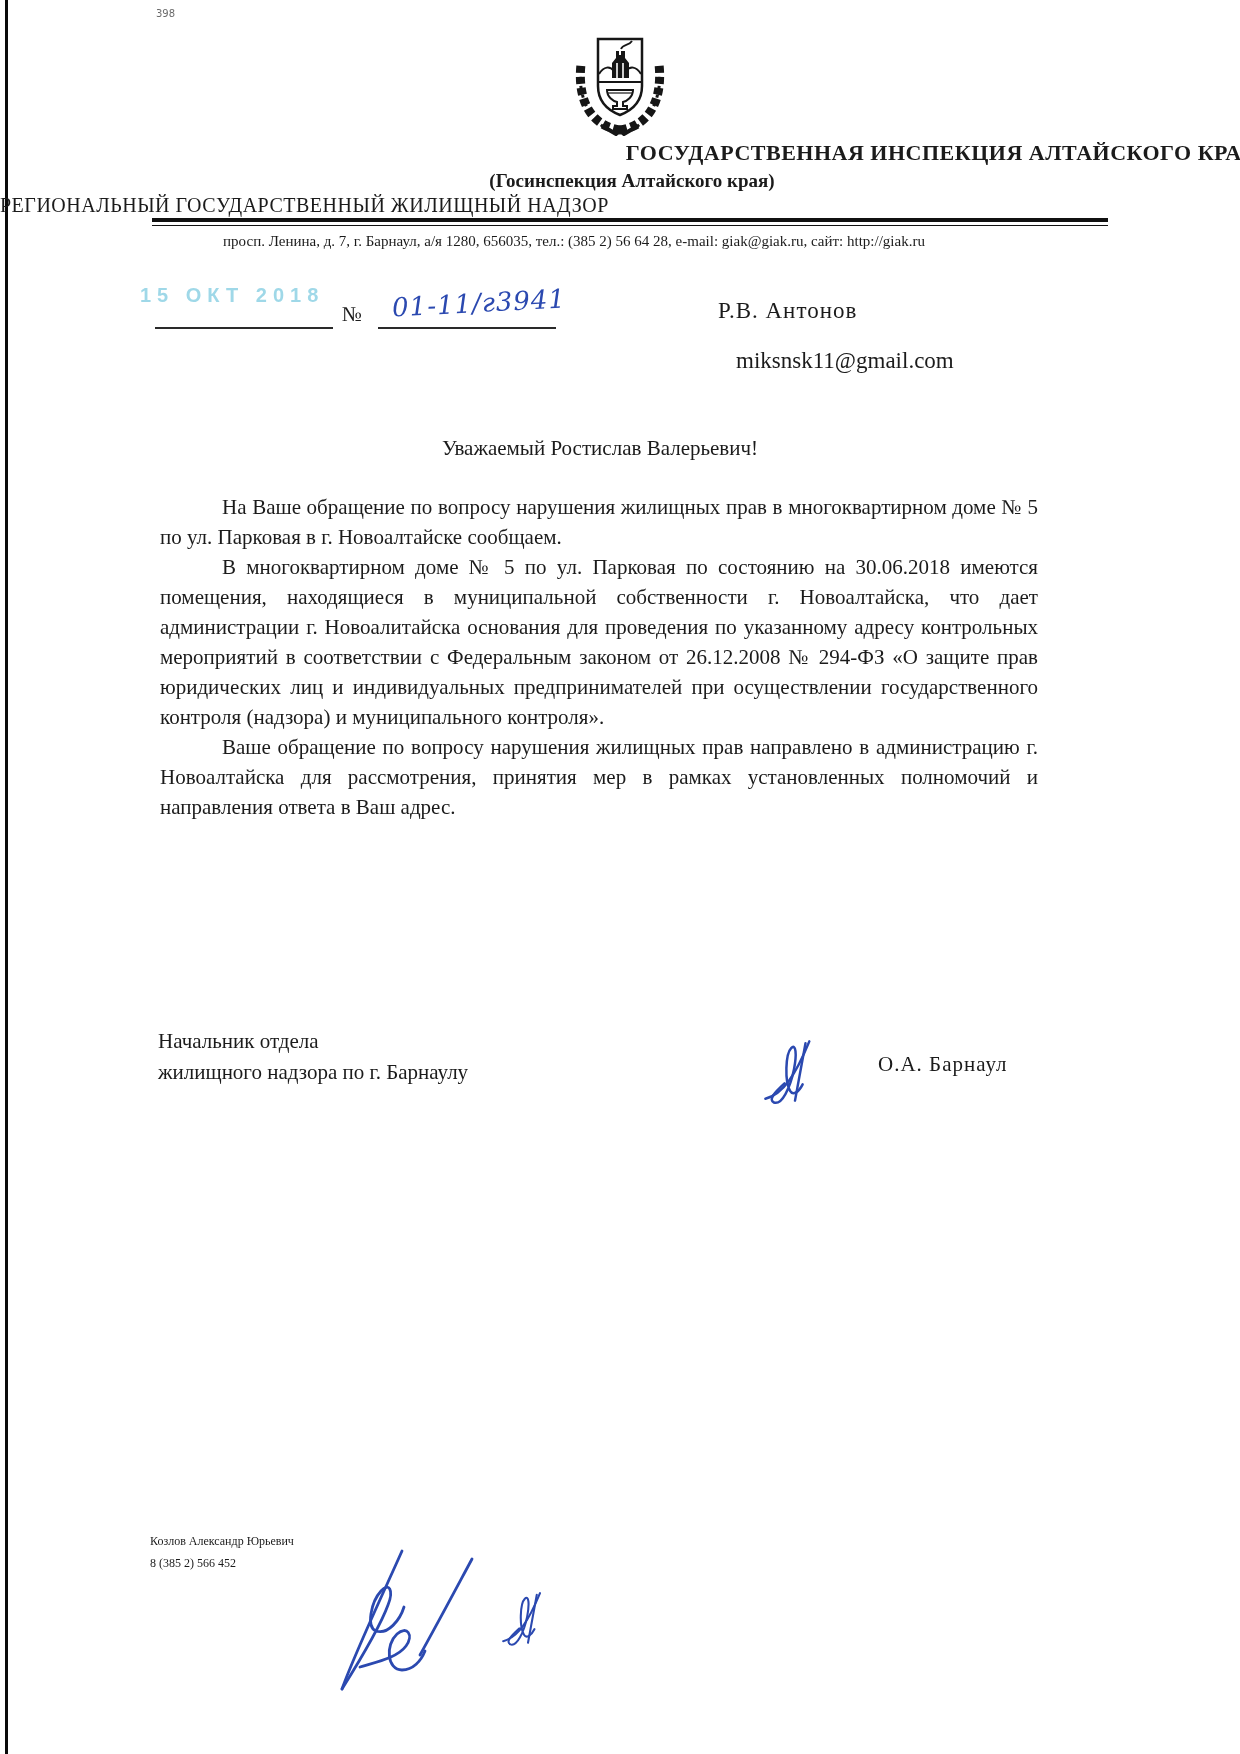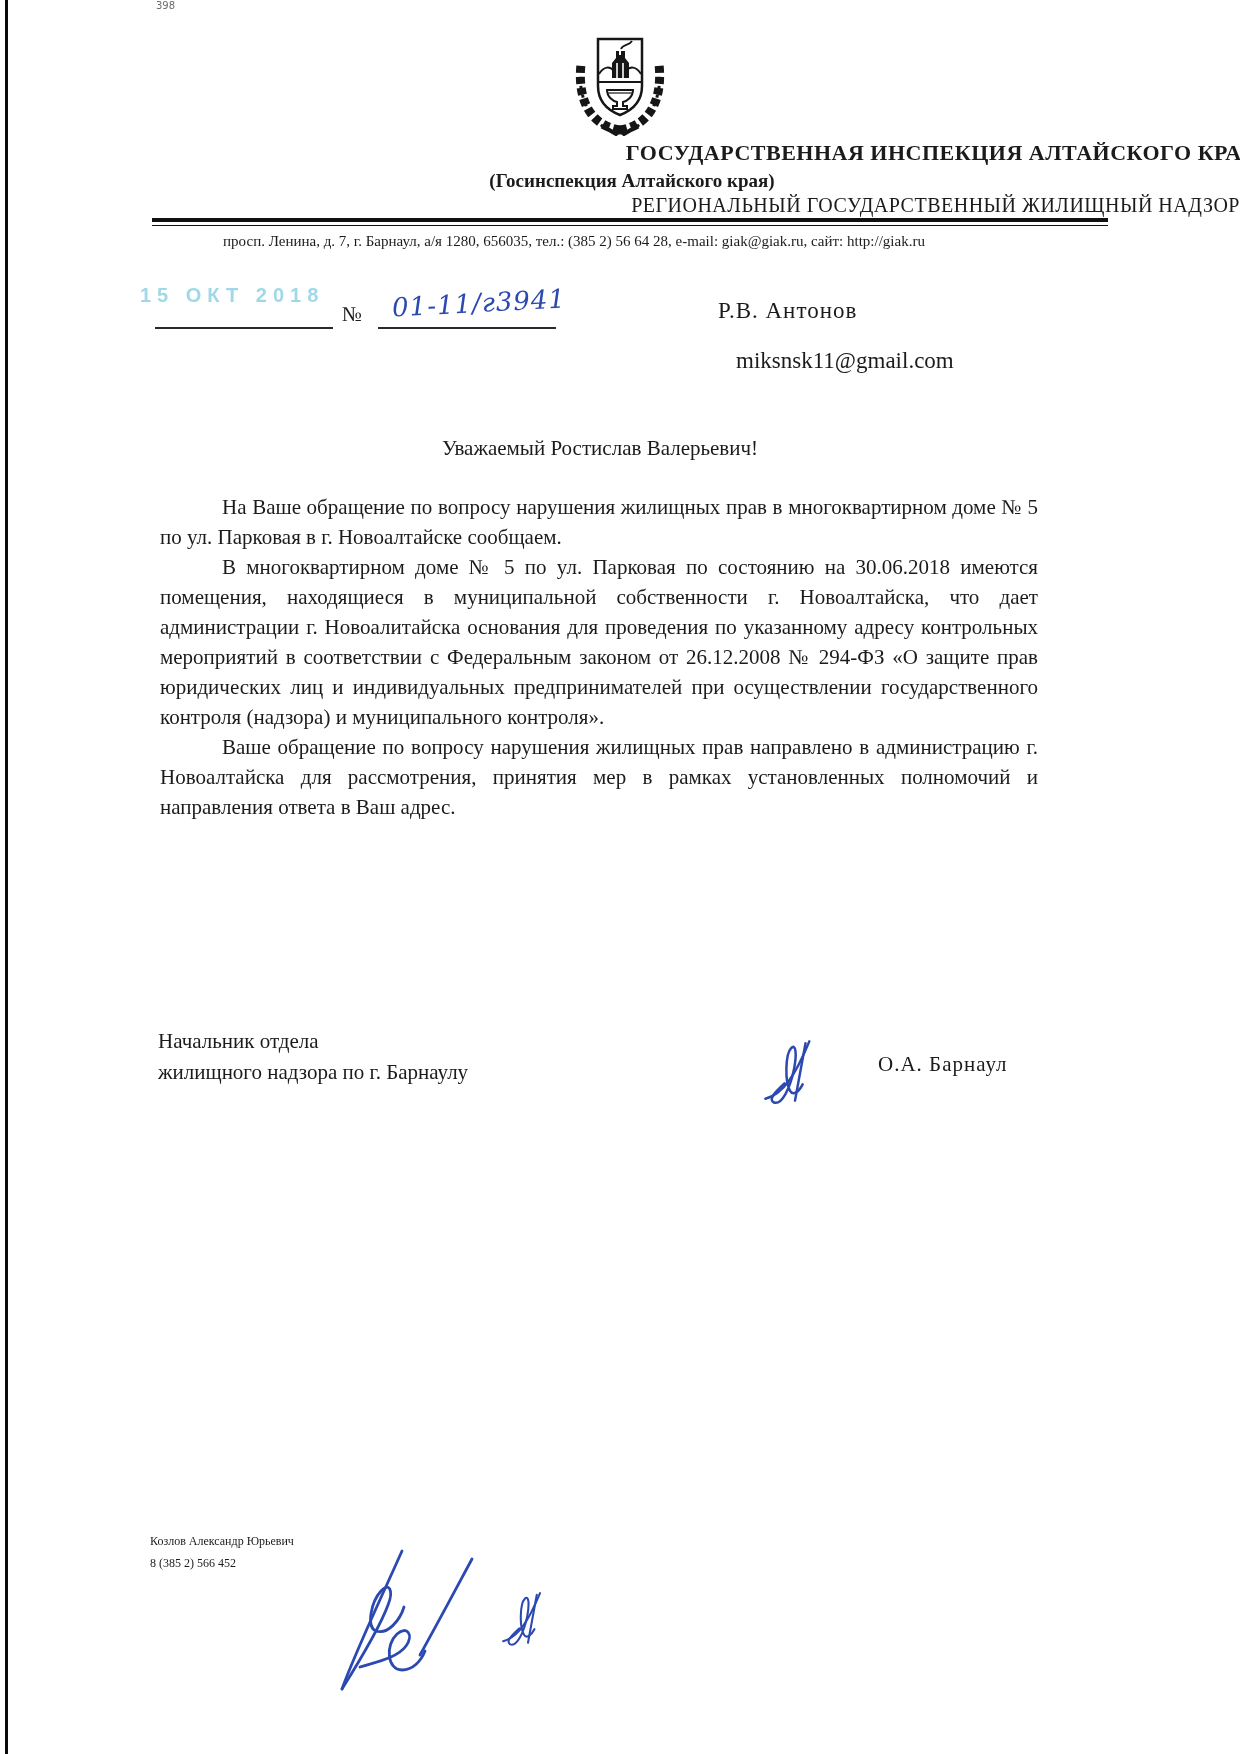--- a/index.html
+++ b/index.html
@@ -3,25 +3,25 @@
 <meta charset="utf-8">
 <style>
   html,body{margin:0;padding:0;background:#e8e8e8;}
   .page{
     position:relative;width:1240px;height:1754px;margin:0 auto;
     background:#ffffff;overflow:hidden;
     font-family:"Liberation Serif","DejaVu Serif",serif;
     color:#1b1b1b;
   }
   .scan-edge{position:absolute;left:5px;top:0;width:3px;height:1754px;background:#0a0a0a;}
-  .corner-num{position:absolute;left:156px;top:0;font-size:10px;color:#6a6a6a;font-family:"DejaVu Sans",sans-serif;}
+  .corner-num{position:absolute;left:156px;top:8px;font-size:10px;color:#6a6a6a;font-family:"DejaVu Sans",sans-serif;}
   .emblem{position:absolute;left:568px;top:26px;}
   .org-name{position:absolute;left:0;top:140px;width:1240px;text-align:right;font-weight:bold;font-size:22px;letter-spacing:.5px;margin-left:18px;}
   .org-short{position:absolute;left:0;top:170px;width:1240px;text-align:center;font-weight:bold;font-size:19px;padding-left:12px;}
-  .org-dept{position:absolute;left:0;top:194px;width:1240px;text-align:right;font-size:20px;letter-spacing:.5px;}
+  .org-dept{position:absolute;left:0;top:194px;width:1240px;text-align:left;font-size:20px;letter-spacing:.5px;}
   .rule-thick{position:absolute;left:152px;top:218px;width:956px;height:4px;background:#111;}
   .rule-thin{position:absolute;left:152px;top:225px;width:956px;height:1px;background:#111;}
   .contact-line{position:absolute;left:0;top:233px;width:1148px;text-align:center;font-size:15px;}
   .date-stamp{
     position:absolute;left:140px;top:284px;
     font-family:"Liberation Sans","DejaVu Sans",sans-serif;font-weight:bold;
     font-size:20px;letter-spacing:6px;color:#8fd2e4;opacity:.85;
   }
   .ref-line1{position:absolute;left:155px;top:327px;width:178px;border-bottom:2px solid #2a2a2a;}
   .ref-no{position:absolute;left:342px;top:302px;font-size:21px;}

